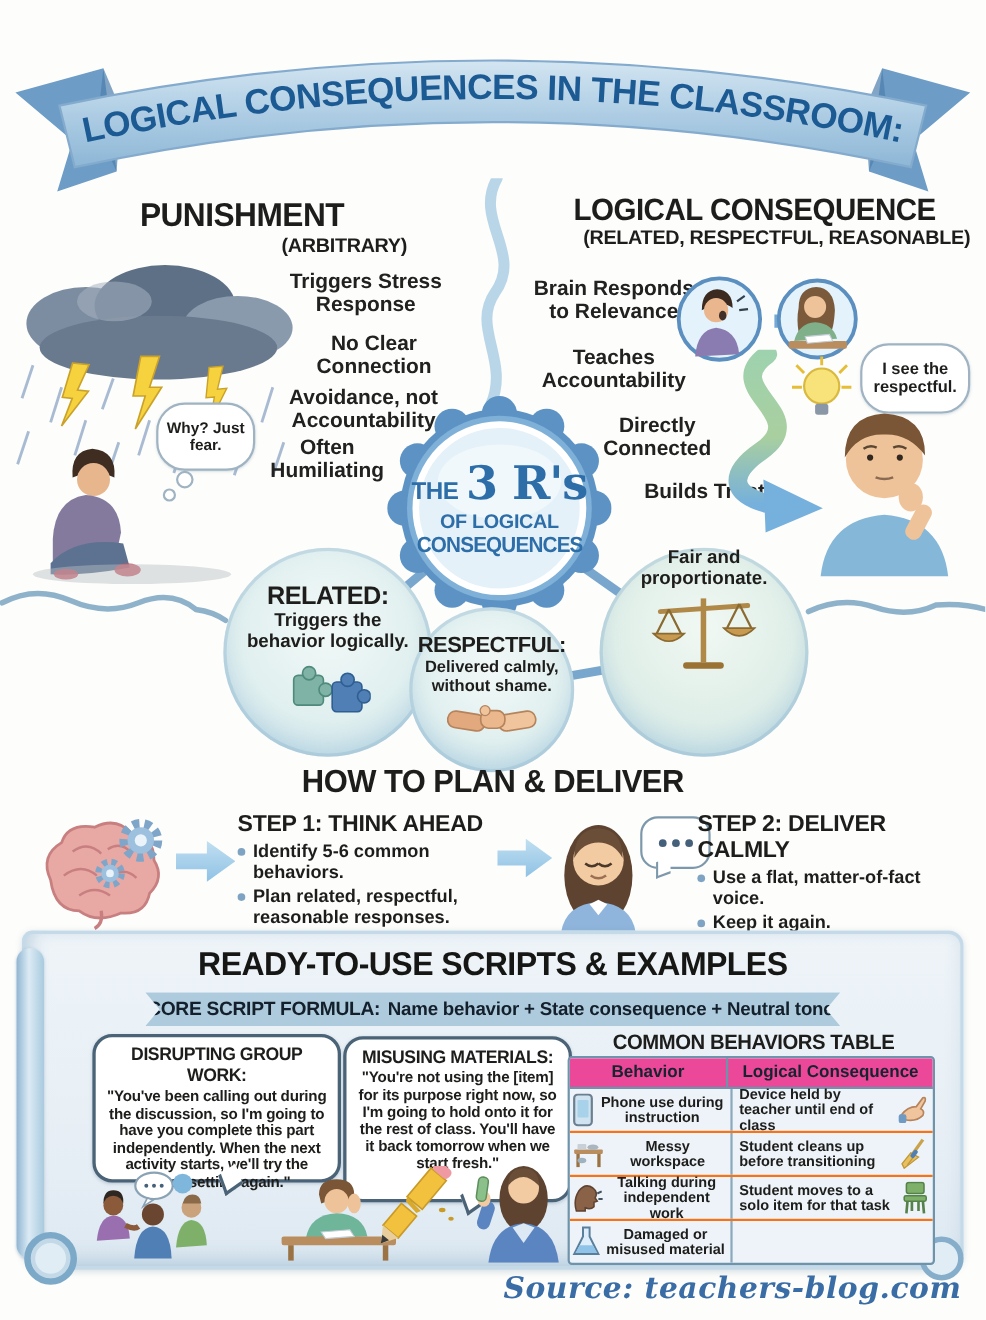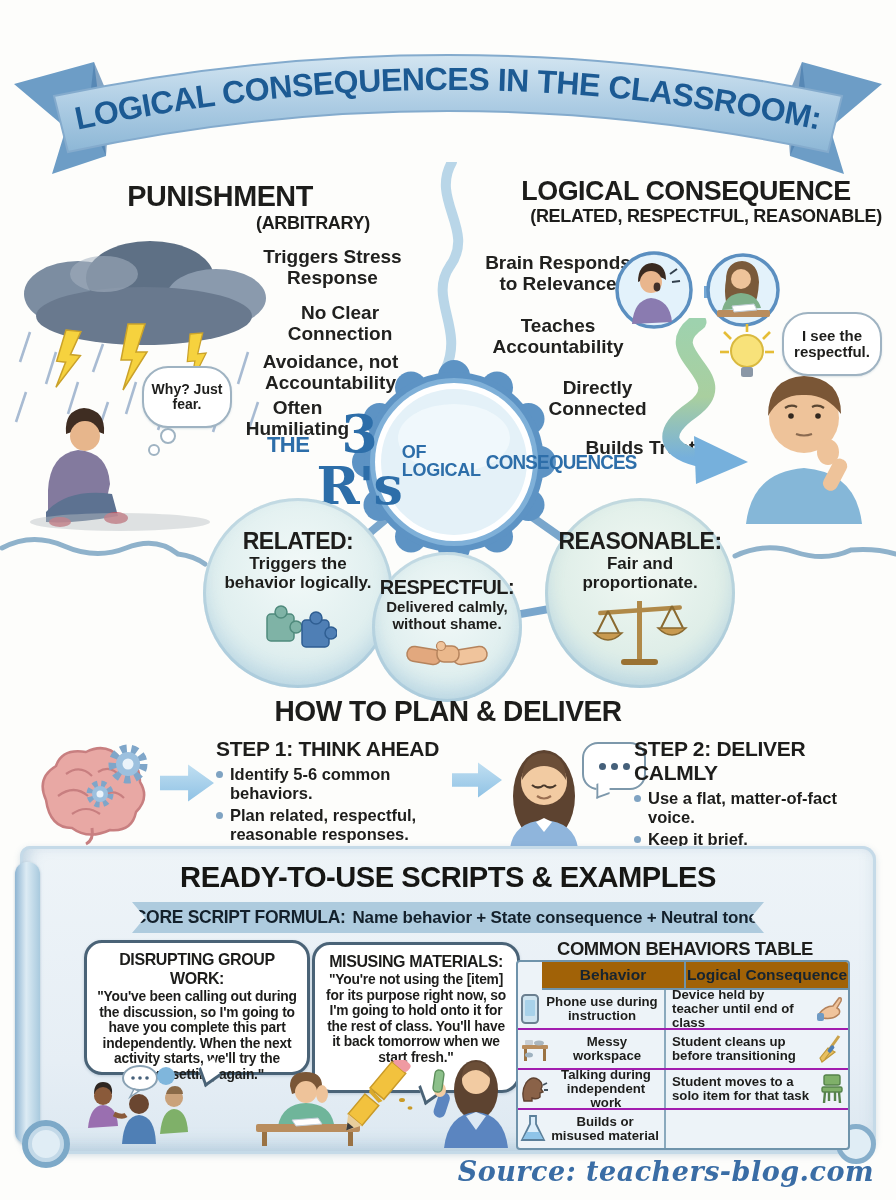--- a/index.html
+++ b/index.html
@@ -35,25 +35,25 @@
   
   .cloud{background:#fff;border:2px solid #9fb3c2;border-radius:26px;
     display:flex;align-items:center;justify-content:center;text-align:center;
     font-weight:700;line-height:1.1;box-shadow:0 1px 2px rgba(120,150,175,.25);}
   .why-bubble{left:142px;top:366px;width:86px;height:58px;font-size:14px;}
   .see-bubble{left:782px;top:312px;width:96px;height:60px;font-size:15px;}
   .mini-dot{background:#fff;border:2px solid #9fb3c2;border-radius:50%;}
 
   
   .badge-wrap{left:352px;top:360px;width:204px;height:204px;}
-  .badge-text{left:352px;top:360px;width:204px;height:204px;display:flex;
+  .badge-text{left:352px;top:360px;width:204px;height:204px;display:flex;flex-direction:column;
     align-items:center;justify-content:center;color:#2d6ea9;line-height:1;}
   .badge-row1{display:flex;align-items:baseline;gap:7px;margin-bottom:4px;}
   .b-the{font-size:22px;font-weight:900;letter-spacing:-0.5px;}
-  .b-big{font-family:"DejaVu Serif",serif;font-weight:700;font-size:52px;letter-spacing:-1px;text-align:center;}
+  .b-big{font-family:"DejaVu Serif",serif;font-weight:700;font-size:42px;letter-spacing:-1px;text-align:center;}
   .b-l2{font-size:18px;font-weight:800;letter-spacing:-0.3px;margin-bottom:3px;}
   .b-l3{font-size:20px;font-weight:800;letter-spacing:-0.8px;transform:scaleX(.94);}
 
   
   .r-circle{border-radius:50%;display:flex;flex-direction:column;align-items:center;text-align:center;
     background:radial-gradient(circle at 50% 38%,#f2f9f8 0%,#e0efef 55%,#c3dee9 100%);
     box-shadow:inset 0 0 0 3px rgba(140,180,205,.35), inset 0 -10px 18px rgba(130,175,205,.3);}
   .r0{left:203px;top:498px;width:190px;height:190px;padding-top:0;}
   .r1{left:372px;top:552px;width:150px;height:150px;}
   .r2{left:545px;top:498px;width:190px;height:190px;
@@ -113,26 +113,26 @@
   .sb-tail{width:16px;height:16px;background:#fff;border-left:3px solid #4a6377;
     border-bottom:3px solid #4a6377;}
   .sb1-tail{left:200px;top:1063px;transform:rotate(-35deg) skewX(-15deg);}
   .sb2-tail{left:420px;top:1081px;transform:rotate(-35deg) skewX(-15deg);}
 
   
   .cb-head-title{left:530px;top:938px;width:310px;text-align:center;font-size:19px;font-weight:800;
     letter-spacing:-0.4px;transform:scaleX(.97);}
   .cb-table{left:516px;top:960px;width:330px;border:2px solid #6f93ab;border-radius:4px;
     background:#edf3f8;overflow:hidden;}
-  .cb-headrow{display:flex;background:#a16207;border-bottom:2px solid #6f93ab;height:26px;margin-left:24px;}
+  .cb-headrow{display:flex;background:#ec4899;border-bottom:2px solid #6f93ab;height:26px;}
   .cb-headrow div{display:flex;align-items:center;justify-content:center;
     font-size:15.5px;font-weight:800;color:#17242f;}
   .cb-hc1{width:142px;border-right:2px solid #6f93ab;}
   .cb-hc2{flex:1;}
-  .cb-row{display:flex;height:38px;border-bottom:2px solid #a21caf;}
+  .cb-row{display:flex;height:38px;border-bottom:2px solid #f97316;}
   .cb-row:last-child{border-bottom:none;}
   .cb-beh{width:142px;border-right:2px solid #8aa9bd;display:flex;align-items:center;padding:1px 2px;gap:2px;}
   .cb-beh span{flex:1;text-align:center;font-size:13.2px;font-weight:700;line-height:1.05;}
   .cb-con{flex:1;display:flex;align-items:center;padding:1px 3px;gap:2px;}
   .cb-con span{flex:1;text-align:left;font-size:13.2px;font-weight:700;line-height:1.05;padding-left:3px;}
   .cb-icon{flex:none;}
 
   
   .source{right:22px;top:1156px;font-family:"DejaVu Serif",serif;font-style:italic;font-weight:700;
     font-size:27px;color:#3a6da5;letter-spacing:0.5px;}
@@ -347,21 +347,20 @@
     <div class="r-text" style="width:128px">Delivered calmly, without shame.</div>
     <svg width="84" height="38" viewBox="0 0 84 38" style="margin-top:4px">
       <rect x="2" y="12" width="34" height="15" rx="7" fill="#e2a87e" stroke="#b5835c" stroke-width="1.5" transform="rotate(9 19 19)"></rect>
       <rect x="48" y="12" width="34" height="15" rx="7" fill="#f0c49c" stroke="#b5835c" stroke-width="1.5" transform="rotate(-9 65 19)"></rect>
       <rect x="32" y="10" width="22" height="16" rx="7" fill="#eab88c" stroke="#b5835c" stroke-width="1.5"></rect>
       <circle cx="36" cy="10" r="4.5" fill="#f0c49c" stroke="#b5835c" stroke-width="1.2"></circle>
     </svg>
   </div>
 
   <div class="abs r-circle r2">
-    <div class="r-title">REASONABLE:</div>
     <div class="r-text" style="width:140px">Fair and proportionate.</div>
     <svg width="96" height="76" viewBox="0 0 96 76" style="margin-top:3px">
       <rect x="45" y="6" width="5" height="58" fill="#b08948"></rect>
       <rect x="29" y="64" width="37" height="6" rx="3" fill="#9a7233"></rect>
       <rect x="6" y="13" width="84" height="4.5" rx="2" fill="#b08948" transform="rotate(-4 48 15)"></rect>
       <path d="M16,16 L5,38 M16,16 L27,38" stroke="#8a6a30" stroke-width="2"></path>
       <path d="M2,38 Q16,52 30,38 Z" fill="#c89a50" stroke="#8a6a30" stroke-width="1.5"></path>
       <path d="M80,11 L69,33 M80,11 L91,33" stroke="#8a6a30" stroke-width="2"></path>
       <path d="M66,33 Q80,47 94,33 Z" fill="#c89a50" stroke="#8a6a30" stroke-width="1.5"></path>
     </svg>
@@ -422,21 +421,21 @@
   <div class="abs dots-tail"></div>
 
   <div class="abs step2">
     <div class="step-title">STEP 2: DELIVER CALMLY</div>
     <div class="brow">
         <span class="dot"></span>
       <span class="btext">Use a flat, matter-of-fact voice.</span>
       </div>
     <div class="brow">
         <span class="dot"></span>
-      <span class="btext">Keep it brief.</span>
+      <span class="btext">Keep it again.</span>
       </div>
     <div class="brow">
         <span class="dot"></span>
       <span class="btext">Focus on behavior and next step.</span>
       </div>
     <div class="brow">
         <span class="dot"></span>
       <span class="btext">Avoid power struggles.</span>
       </div>
   </div>
@@ -536,21 +535,21 @@
           </svg>
       </div>
     </div>
 
     <div class="cb-row">
       <div class="cb-beh">
         <svg class="cb-icon" width="26" height="30" viewBox="0 0 26 30">
           <polygon points="10,2 16,2 16,10 24,26 2,26 10,10" fill="#ddeefa" stroke="#5b7f9a" stroke-width="1.8"></polygon>
           <polygon points="7,18 19,18 23,25 3,25" fill="#8fc4e8"></polygon>
           </svg>
-        <span>Builds or misused material</span>
+        <span>Damaged or misused material</span>
       </div>
     </div>
   </div>
 
   <svg class="abs" style="left:84px;top:1064px" width="160" height="84" viewBox="0 0 160 84">
     <ellipse cx="56" cy="14" rx="17" ry="12" fill="#ffffff" stroke="#8aa2b4" stroke-width="2"></ellipse>
     <circle cx="49" cy="14" r="1.8" fill="#45607a"></circle>
       <circle cx="56" cy="14" r="1.8" fill="#45607a"></circle>
       <circle cx="63" cy="14" r="1.8" fill="#45607a"></circle>
     <path d="M50,25 l-4,8 l9,-6 Z" fill="#ffffff" stroke="#8aa2b4" stroke-width="1.5"></path>

